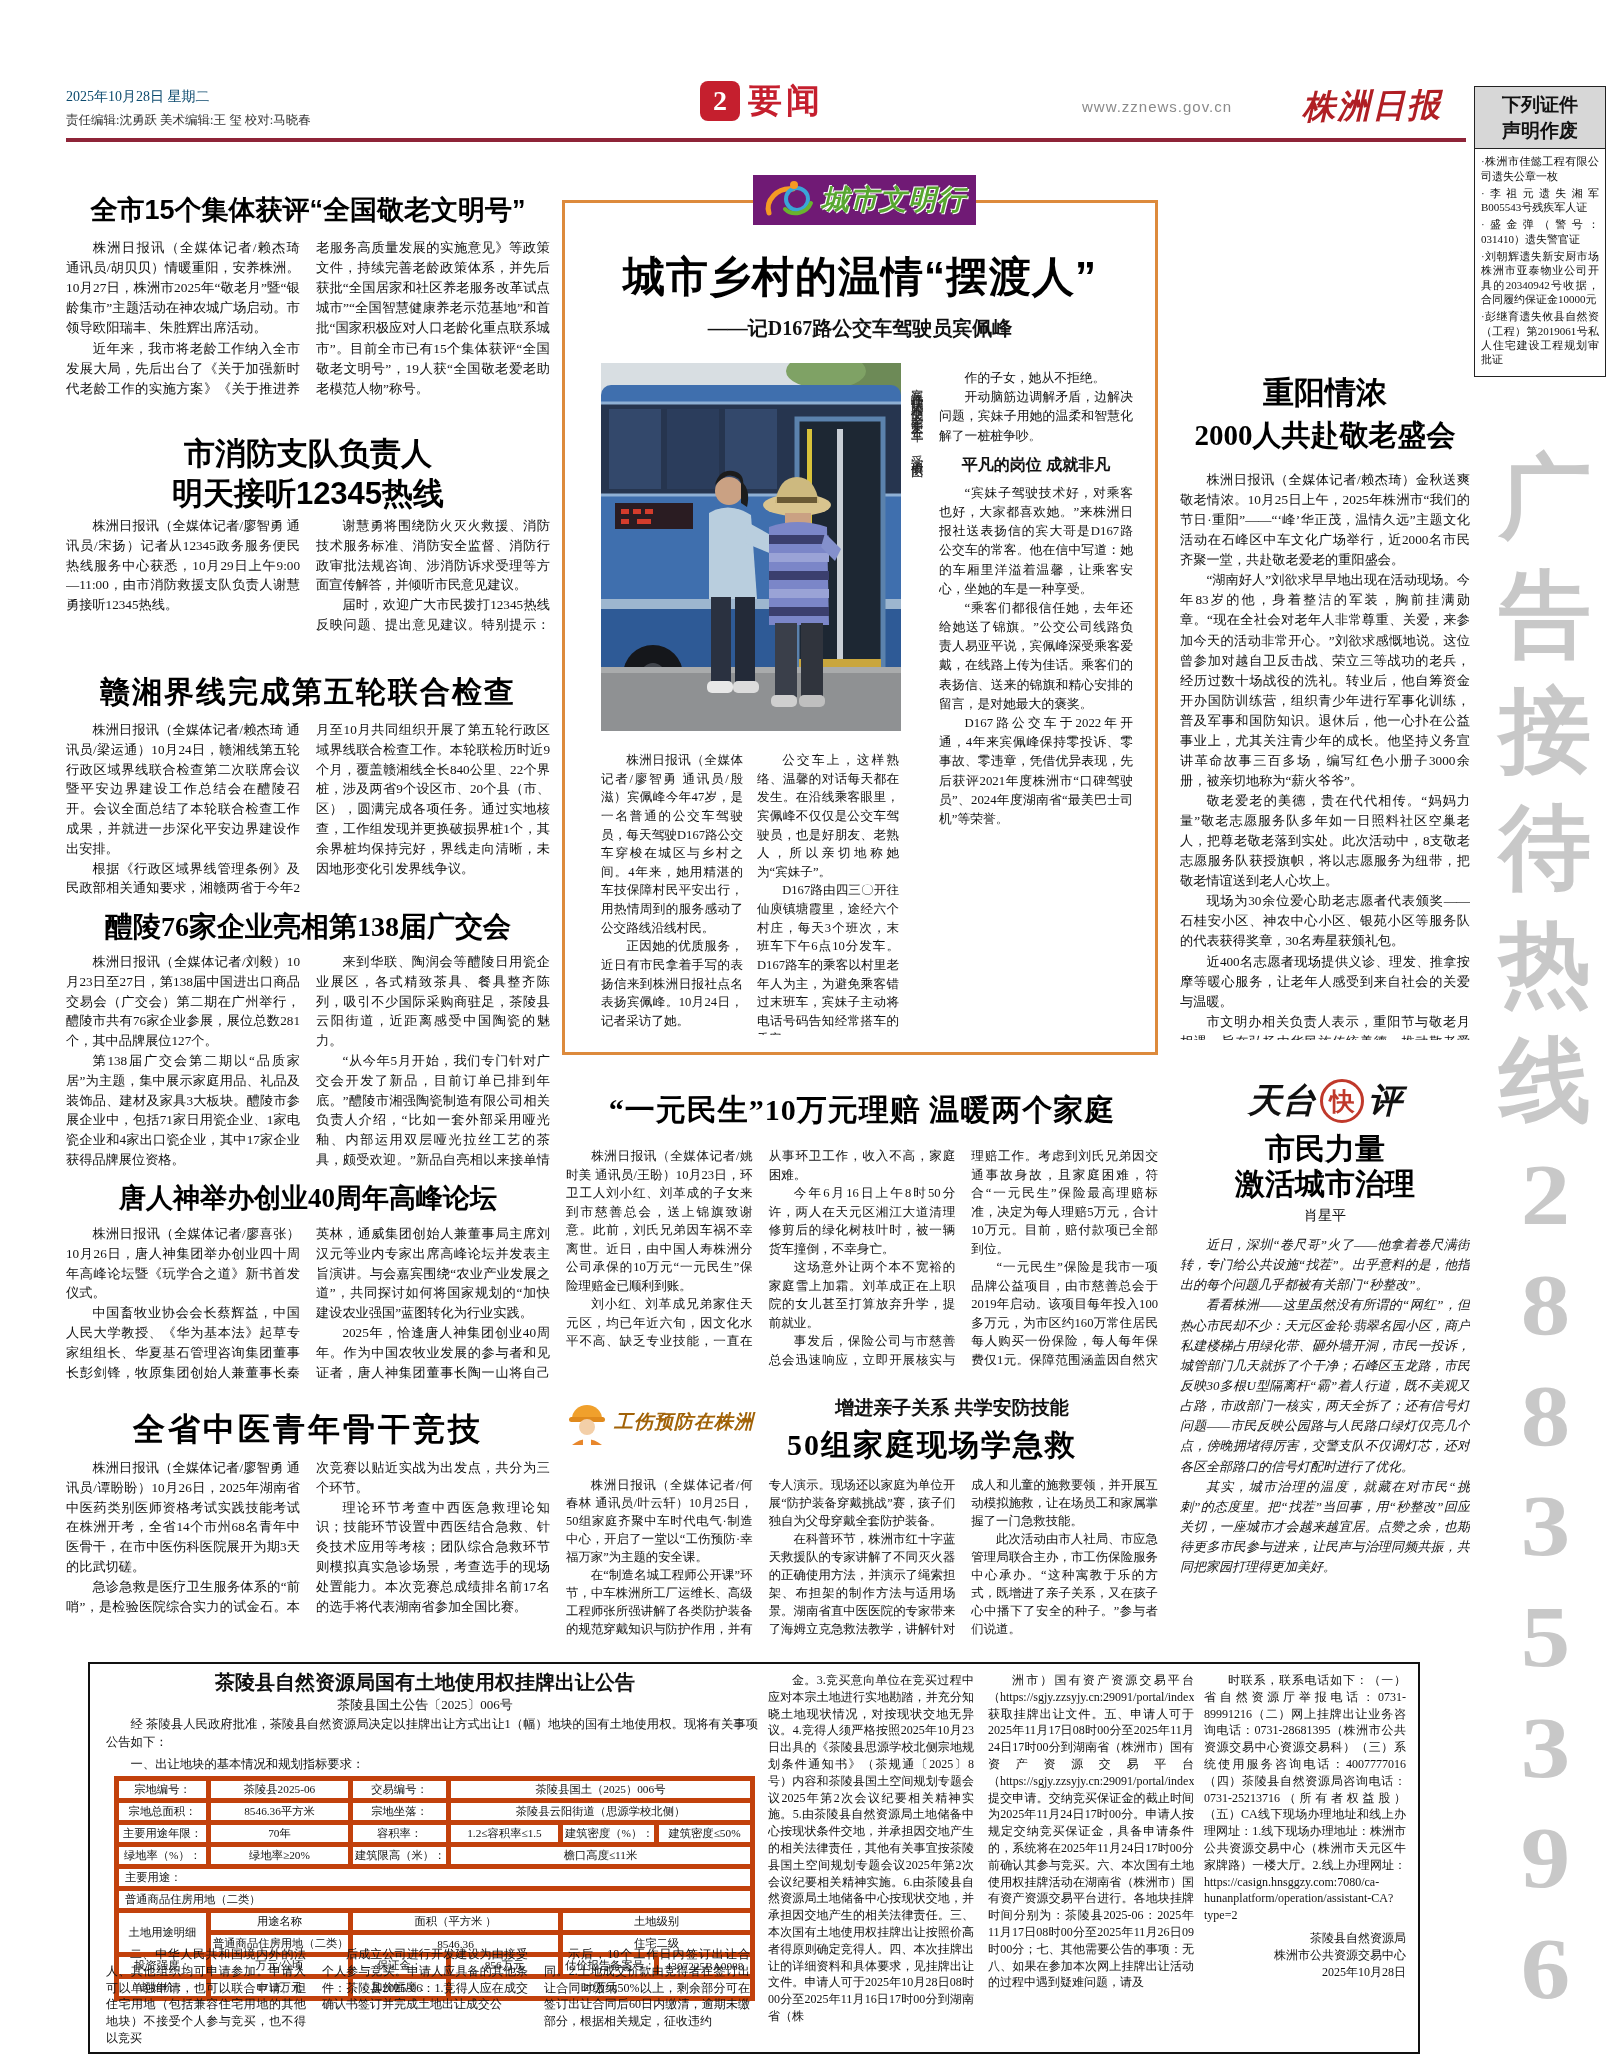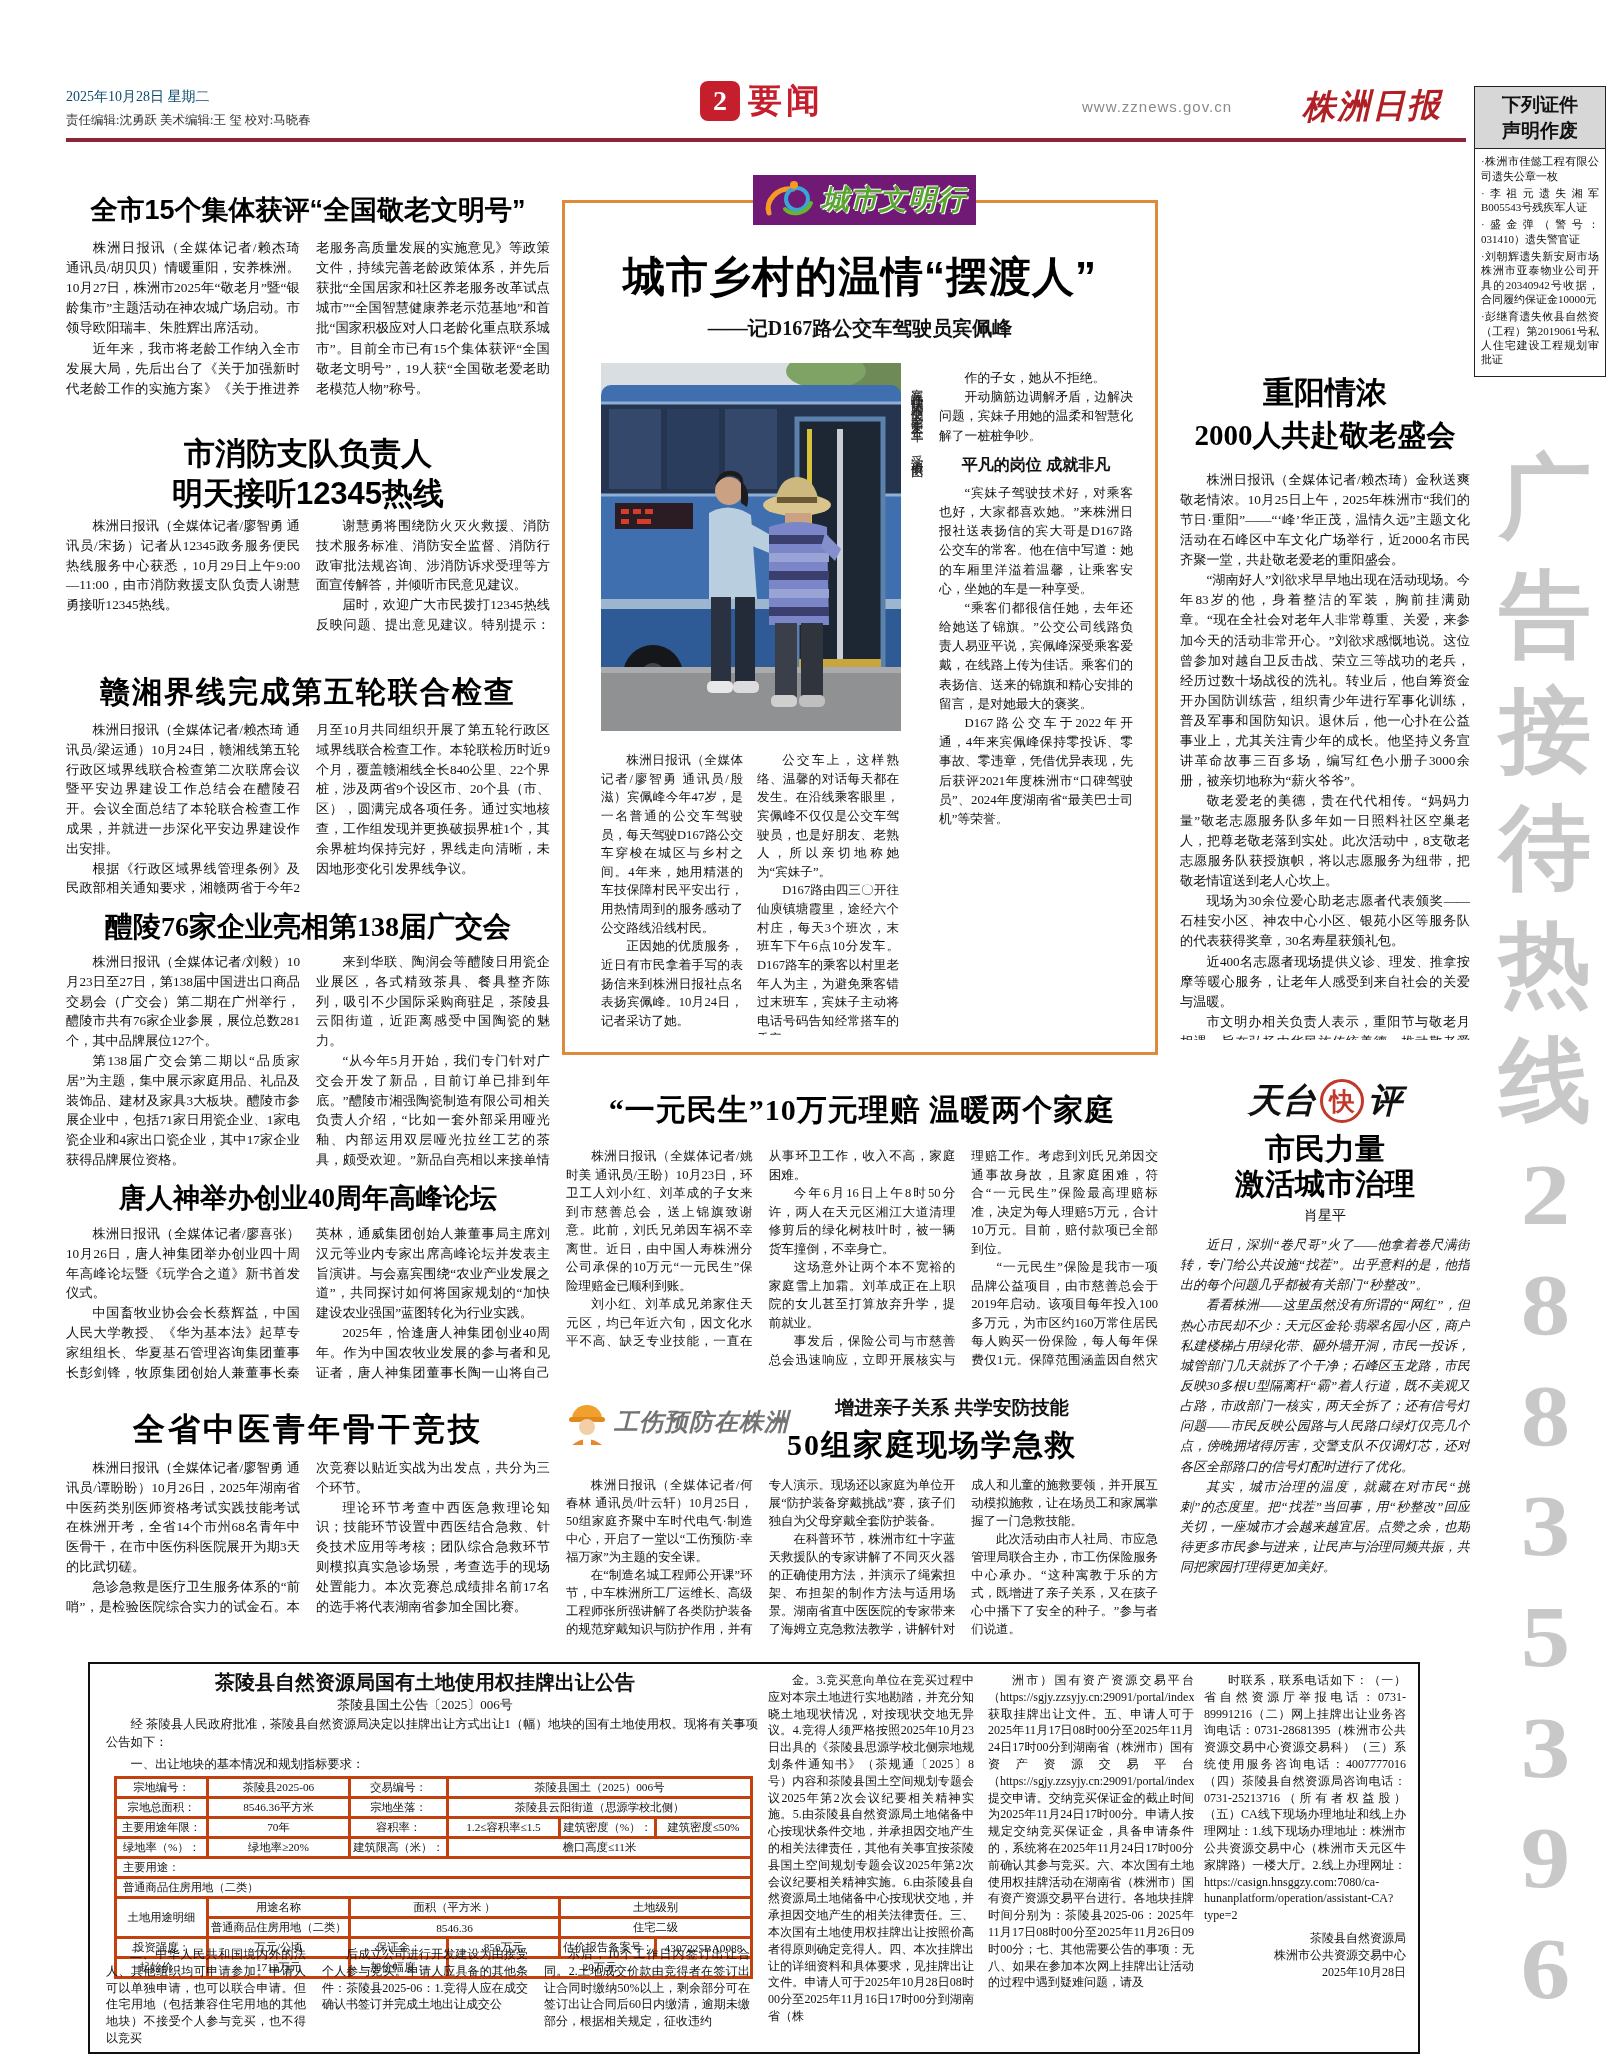--- a/index.html
+++ b/index.html
@@ -54,33 +54,33 @@
   .kp-brand{display:flex;justify-content:center;align-items:center;gap:4px;margin-top:18px;}
   .kp-brand .zi{font-size:34px;font-weight:900;font-style:italic;}
   .kp-brand .seal{width:38px;height:38px;border:3px solid #c0392b;border-radius:50%;color:#c0392b;font-size:25px;
       font-weight:900;display:flex;align-items:center;justify-content:center;}
   .kp-h{font-size:30px;line-height:1.15;margin-top:8px;}
   .kp-author{text-align:center;font-size:14px;margin-top:6px;}
   .kp-body{margin-top:10px;height:430px;font-size:13px;line-height:1.55;font-style:italic;text-align:justify;overflow:hidden;}
   
   .jijiu{position:absolute;left:566px;top:1385px;width:592px;height:272px;}
   .gs-logo{position:absolute;left:0;top:14px;display:flex;align-items:center;gap:6px;}
-  .gs-logo .txt{font-family:"Liberation Sans",sans-serif;font-weight:900;font-style:italic;font-size:24px;color:#737373;letter-spacing:1px;}
+  .gs-logo .txt{font-family:"Liberation Sans",sans-serif;font-weight:900;font-style:italic;font-size:19px;color:#a16207;letter-spacing:1px;}
   .jj-kicker{position:absolute;left:190px;top:10px;width:392px;text-align:center;
       font-family:"Liberation Sans",sans-serif;font-weight:700;font-size:19px;}
   .jj-head{position:absolute;left:140px;top:40px;width:452px;font-size:30px;letter-spacing:2px;}
   .jj-body{position:absolute;left:0;top:92px;width:592px;height:176px;font-size:12.4px;line-height:1.45;}
   
   .announce{position:absolute;left:88px;top:1662px;width:1332px;height:392px;border:2px solid #111;box-sizing:border-box;font-size:12px;}
   .an-title{position:absolute;left:10px;top:5px;width:650px;text-align:center;font-size:20px;font-weight:900;}
   .an-doc{position:absolute;left:10px;top:32px;width:650px;text-align:center;font-size:13px;}
   .an-intro{position:absolute;left:16px;top:52px;width:652px;font-size:12.3px;line-height:1.45;text-align:justify;}
   .an-sec{position:absolute;left:16px;top:92px;width:652px;font-size:12.3px;text-indent:2em;}
   .an-table{position:absolute;left:24px;top:112px;width:636px;border-collapse:collapse;font-size:11.3px;table-layout:fixed;}
-  .an-table td{border:3px solid #c2410c;text-align:center;padding:1px 2px;height:15px;overflow:hidden;white-space:nowrap;}
+  .an-table td{border:5px solid #c2410c;text-align:center;padding:1px 2px;height:15px;overflow:hidden;white-space:nowrap;}
   .an-table td.l{text-align:left;padding-left:6px;}
   .an-colu{position:absolute;font-size:12px;line-height:1.4;text-align:justify;overflow:hidden;}
   .sig{text-align:right;text-indent:0;margin-top:6px;}
   
   .notice{position:absolute;left:1474px;top:86px;width:132px;border:1.5px solid #222;box-sizing:border-box;}
   .notice .hd{background:#d7d7d7;font-weight:900;font-size:19px;text-align:center;line-height:1.35;padding:5px 0;border-bottom:1px solid #222;}
   .notice .items{padding:5px 6px 7px 6px;font-size:11px;line-height:1.3;}
   .notice .items div{margin-bottom:3px;text-align:justify;}
   
   .wmark{position:absolute;left:1480px;top:452px;width:130px;height:1560px;display:flex;flex-direction:column;

